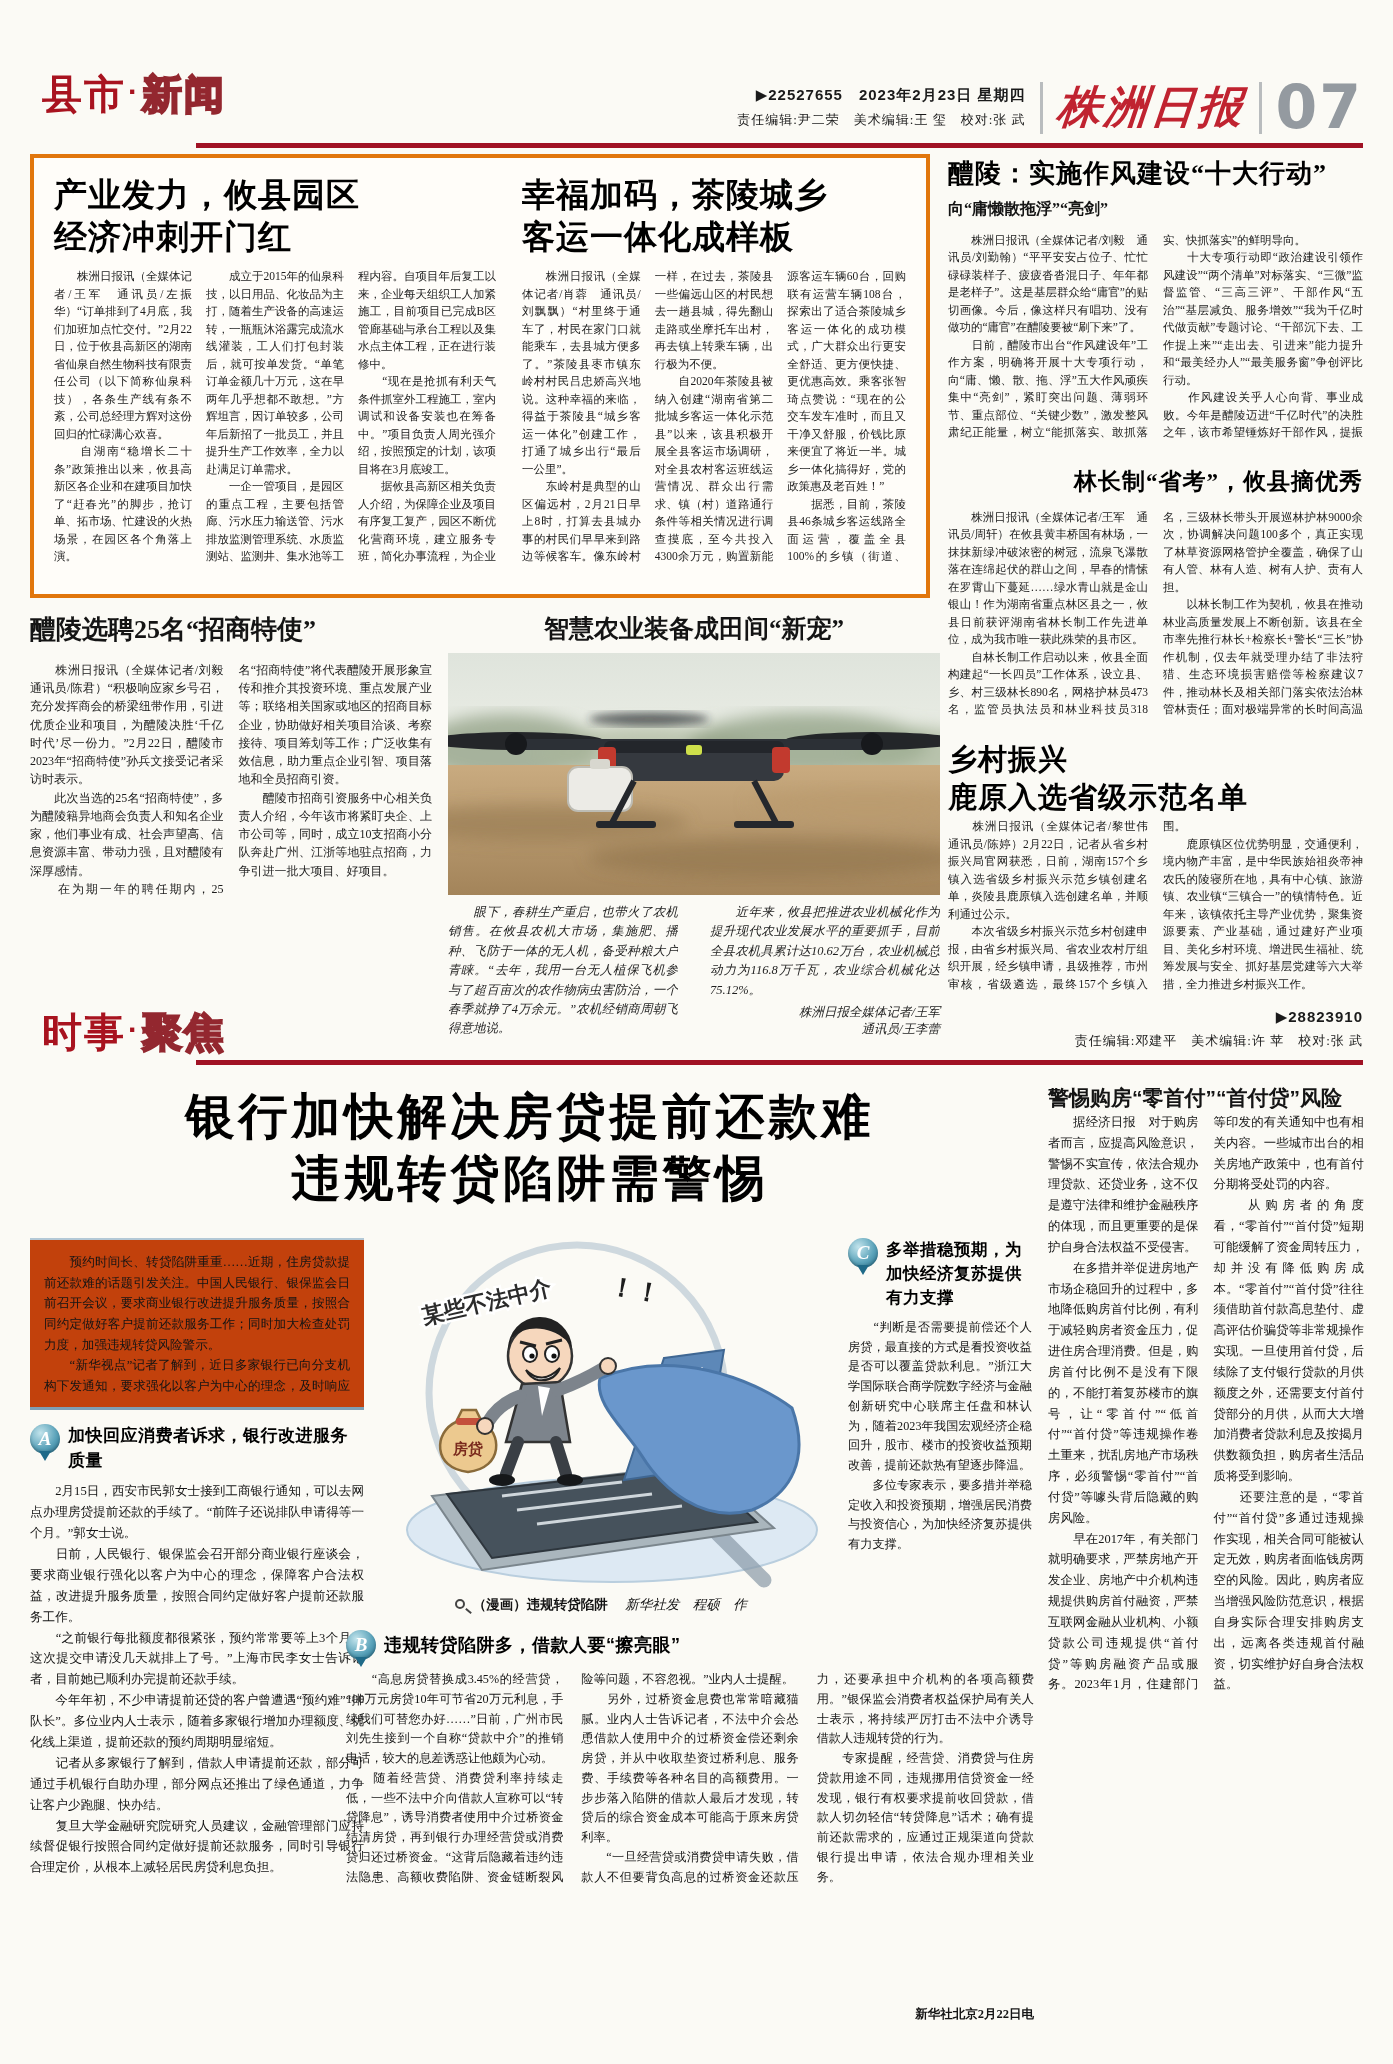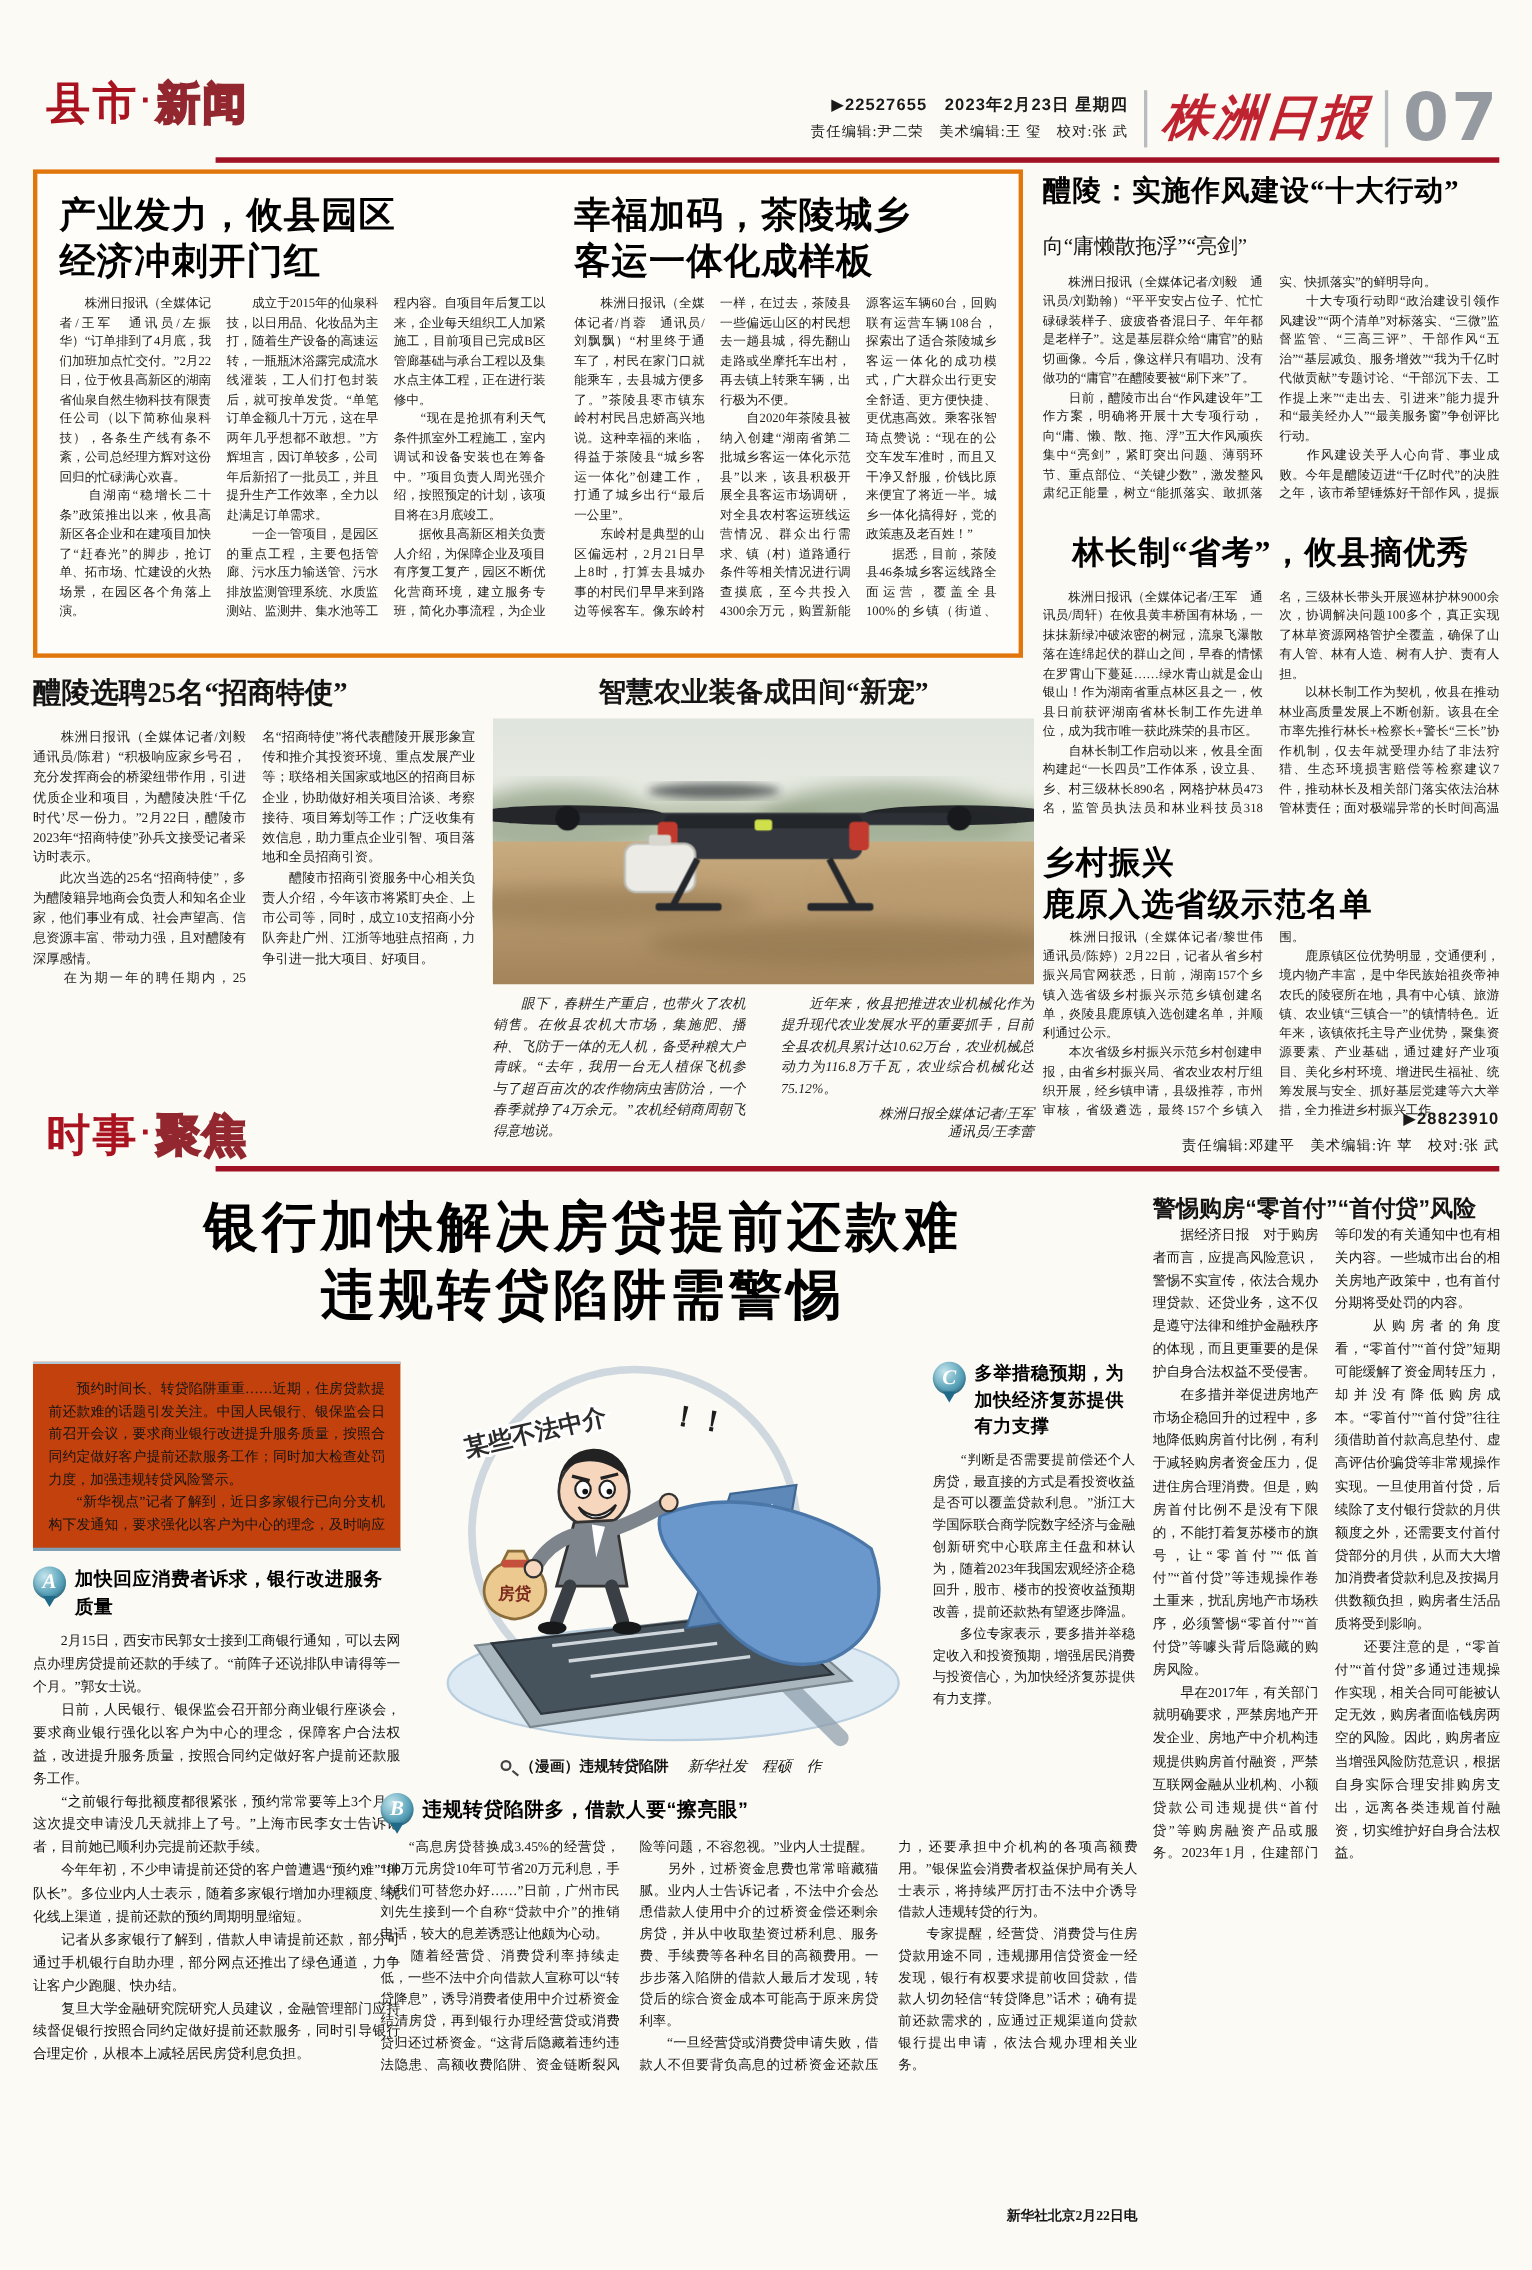--- a/index.html
+++ b/index.html
@@ -83,28 +83,28 @@
       <div class="flow body-sm cols3" style="margin-top:10px;height:308px">　　株洲日报讯（全媒体记者/肖蓉　通讯员/刘飘飘）“村里终于通车了，村民在家门口就能乘车，去县城方便多了。”茶陵县枣市镇东岭村村民吕忠娇高兴地说。这种幸福的来临，得益于茶陵县“城乡客运一体化”创建工作，打通了城乡出行“最后一公里”。
 　　东岭村是典型的山区偏远村，2月21日早上8时，打算去县城办事的村民们早早来到路边等候客车。像东岭村一样，在过去，茶陵县一些偏远山区的村民想去一趟县城，得先翻山走路或坐摩托车出村，再去镇上转乘车辆，出行极为不便。
 　　自2020年茶陵县被纳入创建“湖南省第二批城乡客运一体化示范县”以来，该县积极开展全县客运市场调研，对全县农村客运班线运营情况、群众出行需求、镇（村）道路通行条件等相关情况进行调查摸底，至今共投入4300余万元，购置新能源客运车辆60台，回购联有运营车辆108台，探索出了适合茶陵城乡客运一体化的成功模式，广大群众出行更安全舒适、更方便快捷、更优惠高效。乘客张智琦点赞说：“现在的公交车发车准时，而且又干净又舒服，价钱比原来便宜了将近一半。城乡一体化搞得好，党的政策惠及老百姓！”
 　　据悉，目前，茶陵县46条城乡客运线路全面运营，覆盖全县100%的乡镇（街道、办事处）和行政村，实现了“集约经营、统筹规划、乡村全通、价格惠民”的城乡客运一体化示范县创建目标，打通了群众出行的“最后一公里”，为百姓的幸福指数加码。</div>
     </div>
   </div>
 
   <div class="abs" style="left:948px;top:156px;width:415px">
     <div>
       <div class="rail-h" style="font-size:26px;white-space:nowrap">醴陵：实施作风建设“十大行动”</div>
-      <div style="font-size:19px;font-weight:normal;margin-top:20px">向“庸懒散拖浮”“亮剑”</div>
+      <div style="font-size:16px;font-weight:bold;margin-top:8px">向“庸懒散拖浮”“亮剑”</div>
       <div class="flow body-sm cols2" style="margin-top:12px;height:214px">　　株洲日报讯（全媒体记者/刘毅　通讯员/刘勤翰）“平平安安占位子、忙忙碌碌装样子、疲疲沓沓混日子、年年都是老样子”。这是基层群众给“庸官”的贴切画像。今后，像这样只有唱功、没有做功的“庸官”在醴陵要被“刷下来”了。
 　　日前，醴陵市出台“作风建设年”工作方案，明确将开展十大专项行动，向“庸、懒、散、拖、浮”五大作风顽疾集中“亮剑”，紧盯突出问题、薄弱环节、重点部位、“关键少数”，激发整风肃纪正能量，树立“能抓落实、敢抓落实、快抓落实”的鲜明导向。
 　　十大专项行动即“政治建设引领作风建设”“两个清单”对标落实、“三微”监督监管、“三高三评”、干部作风“五治”“基层减负、服务增效”“我为千亿时代做贡献”专题讨论、“干部沉下去、工作提上来”“走出去、引进来”能力提升和“最美经办人”“最美服务窗”争创评比行动。
 　　作风建设关乎人心向背、事业成败。今年是醴陵迈进“千亿时代”的决胜之年，该市希望锤炼好干部作风，提振其精气神，以硬作风来打硬战、大胜仗。</div>
     </div>
     <div style="margin-top:20px">
-      <div class="rail-h" style="font-size:29px;text-align:center">林长制“省考”，攸县摘优秀</div>
+      <div class="rail-h" style="font-size:23px;text-align:right">林长制“省考”，攸县摘优秀</div>
       <div class="flow body-sm cols2" style="margin-top:12px;height:216px">　　株洲日报讯（全媒体记者/王军　通讯员/周轩）在攸县黄丰桥国有林场，一抹抹新绿冲破浓密的树冠，流泉飞瀑散落在连绵起伏的群山之间，早春的情愫在罗霄山下蔓延……绿水青山就是金山银山！作为湖南省重点林区县之一，攸县日前获评湖南省林长制工作先进单位，成为我市唯一获此殊荣的县市区。
 　　自林长制工作启动以来，攸县全面构建起“一长四员”工作体系，设立县、乡、村三级林长890名，网格护林员473名，监管员执法员和林业科技员318名，三级林长带头开展巡林护林9000余次，协调解决问题100多个，真正实现了林草资源网格管护全覆盖，确保了山有人管、林有人造、树有人护、责有人担。
 　　以林长制工作为契机，攸县在推动林业高质量发展上不断创新。该县在全市率先推行林长+检察长+警长“三长”协作机制，仅去年就受理办结了非法狩猎、生态环境损害赔偿等检察建议7件，推动林长及相关部门落实依法治林管林责任；面对极端异常的长时间高温干旱天气，该县森林火灾发生率仅0.003‰，森林防灭火典型经验做法获省政府综合大督查通报表扬……</div>
     </div>
     <div style="margin-top:16px">
       <div class="rail-h" style="font-size:29px;line-height:1.3">
         <div>乡村振兴</div>
         <div>鹿原入选省级示范名单</div>
       </div>
       <div class="flow body-sm cols2" style="margin-top:2px;height:178px">　　株洲日报讯（全媒体记者/黎世伟　通讯员/陈婷）2月22日，记者从省乡村振兴局官网获悉，日前，湖南157个乡镇入选省级乡村振兴示范乡镇创建名单，炎陵县鹿原镇入选创建名单，并顺利通过公示。

